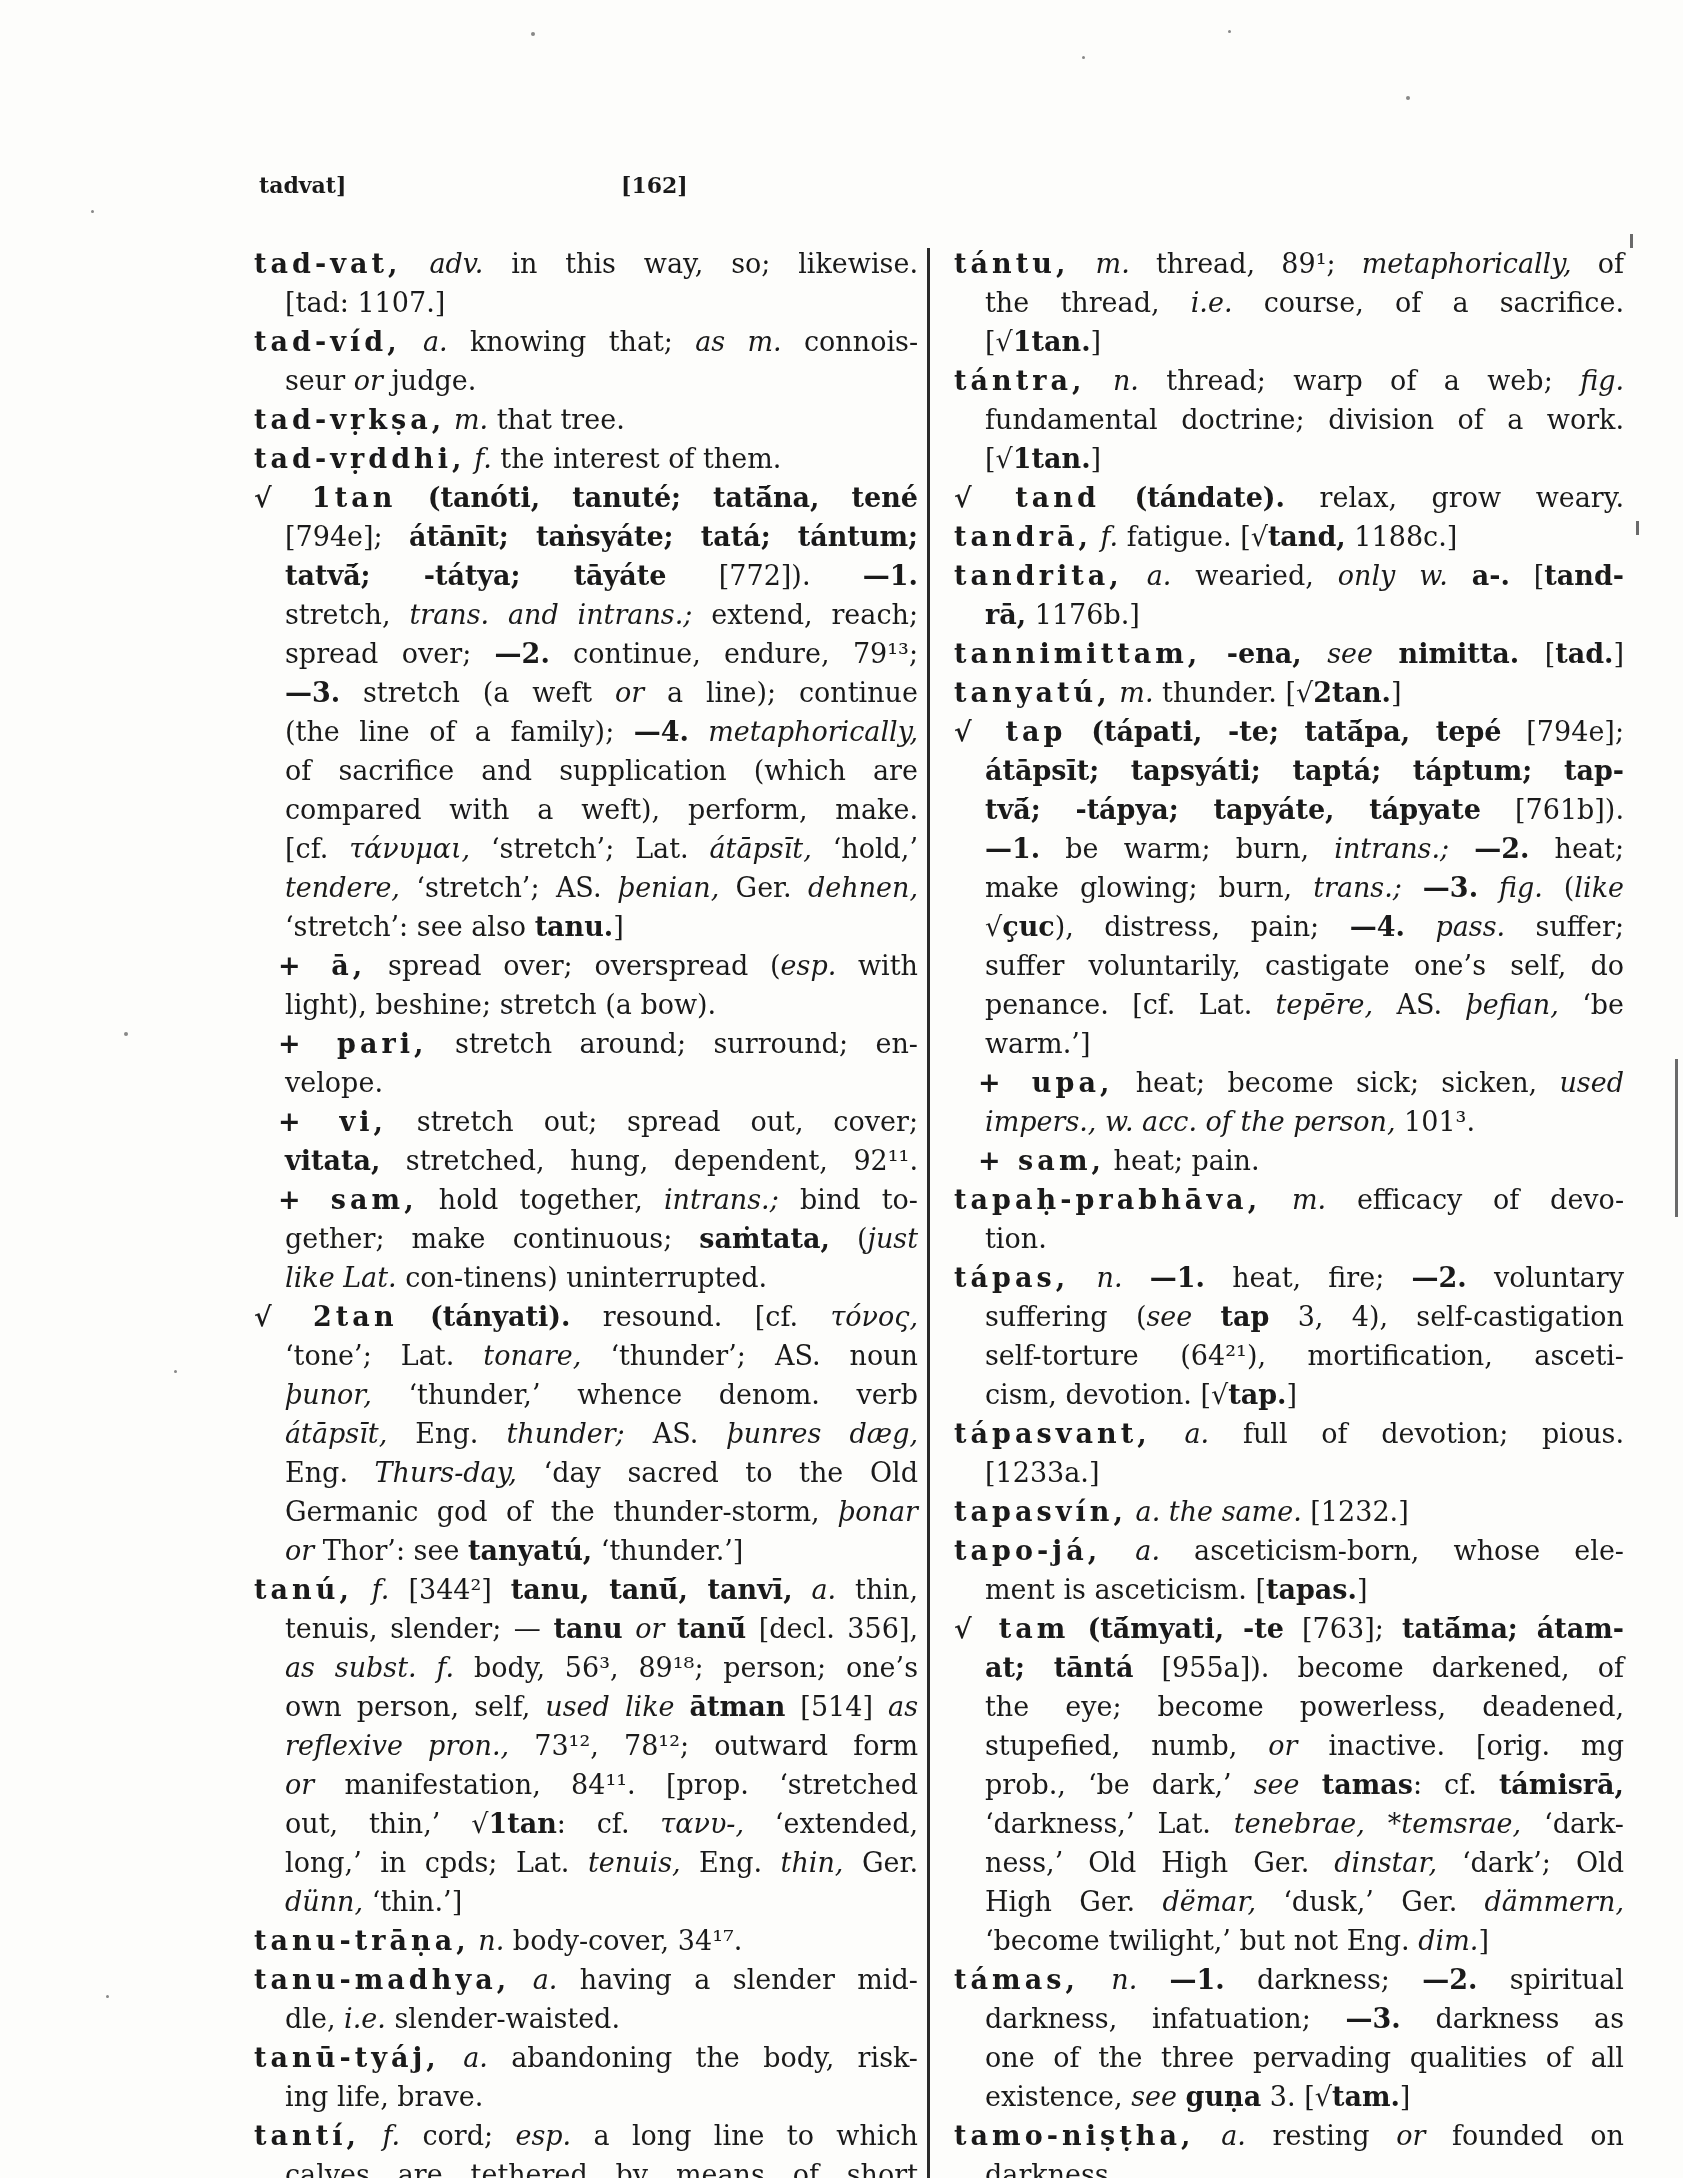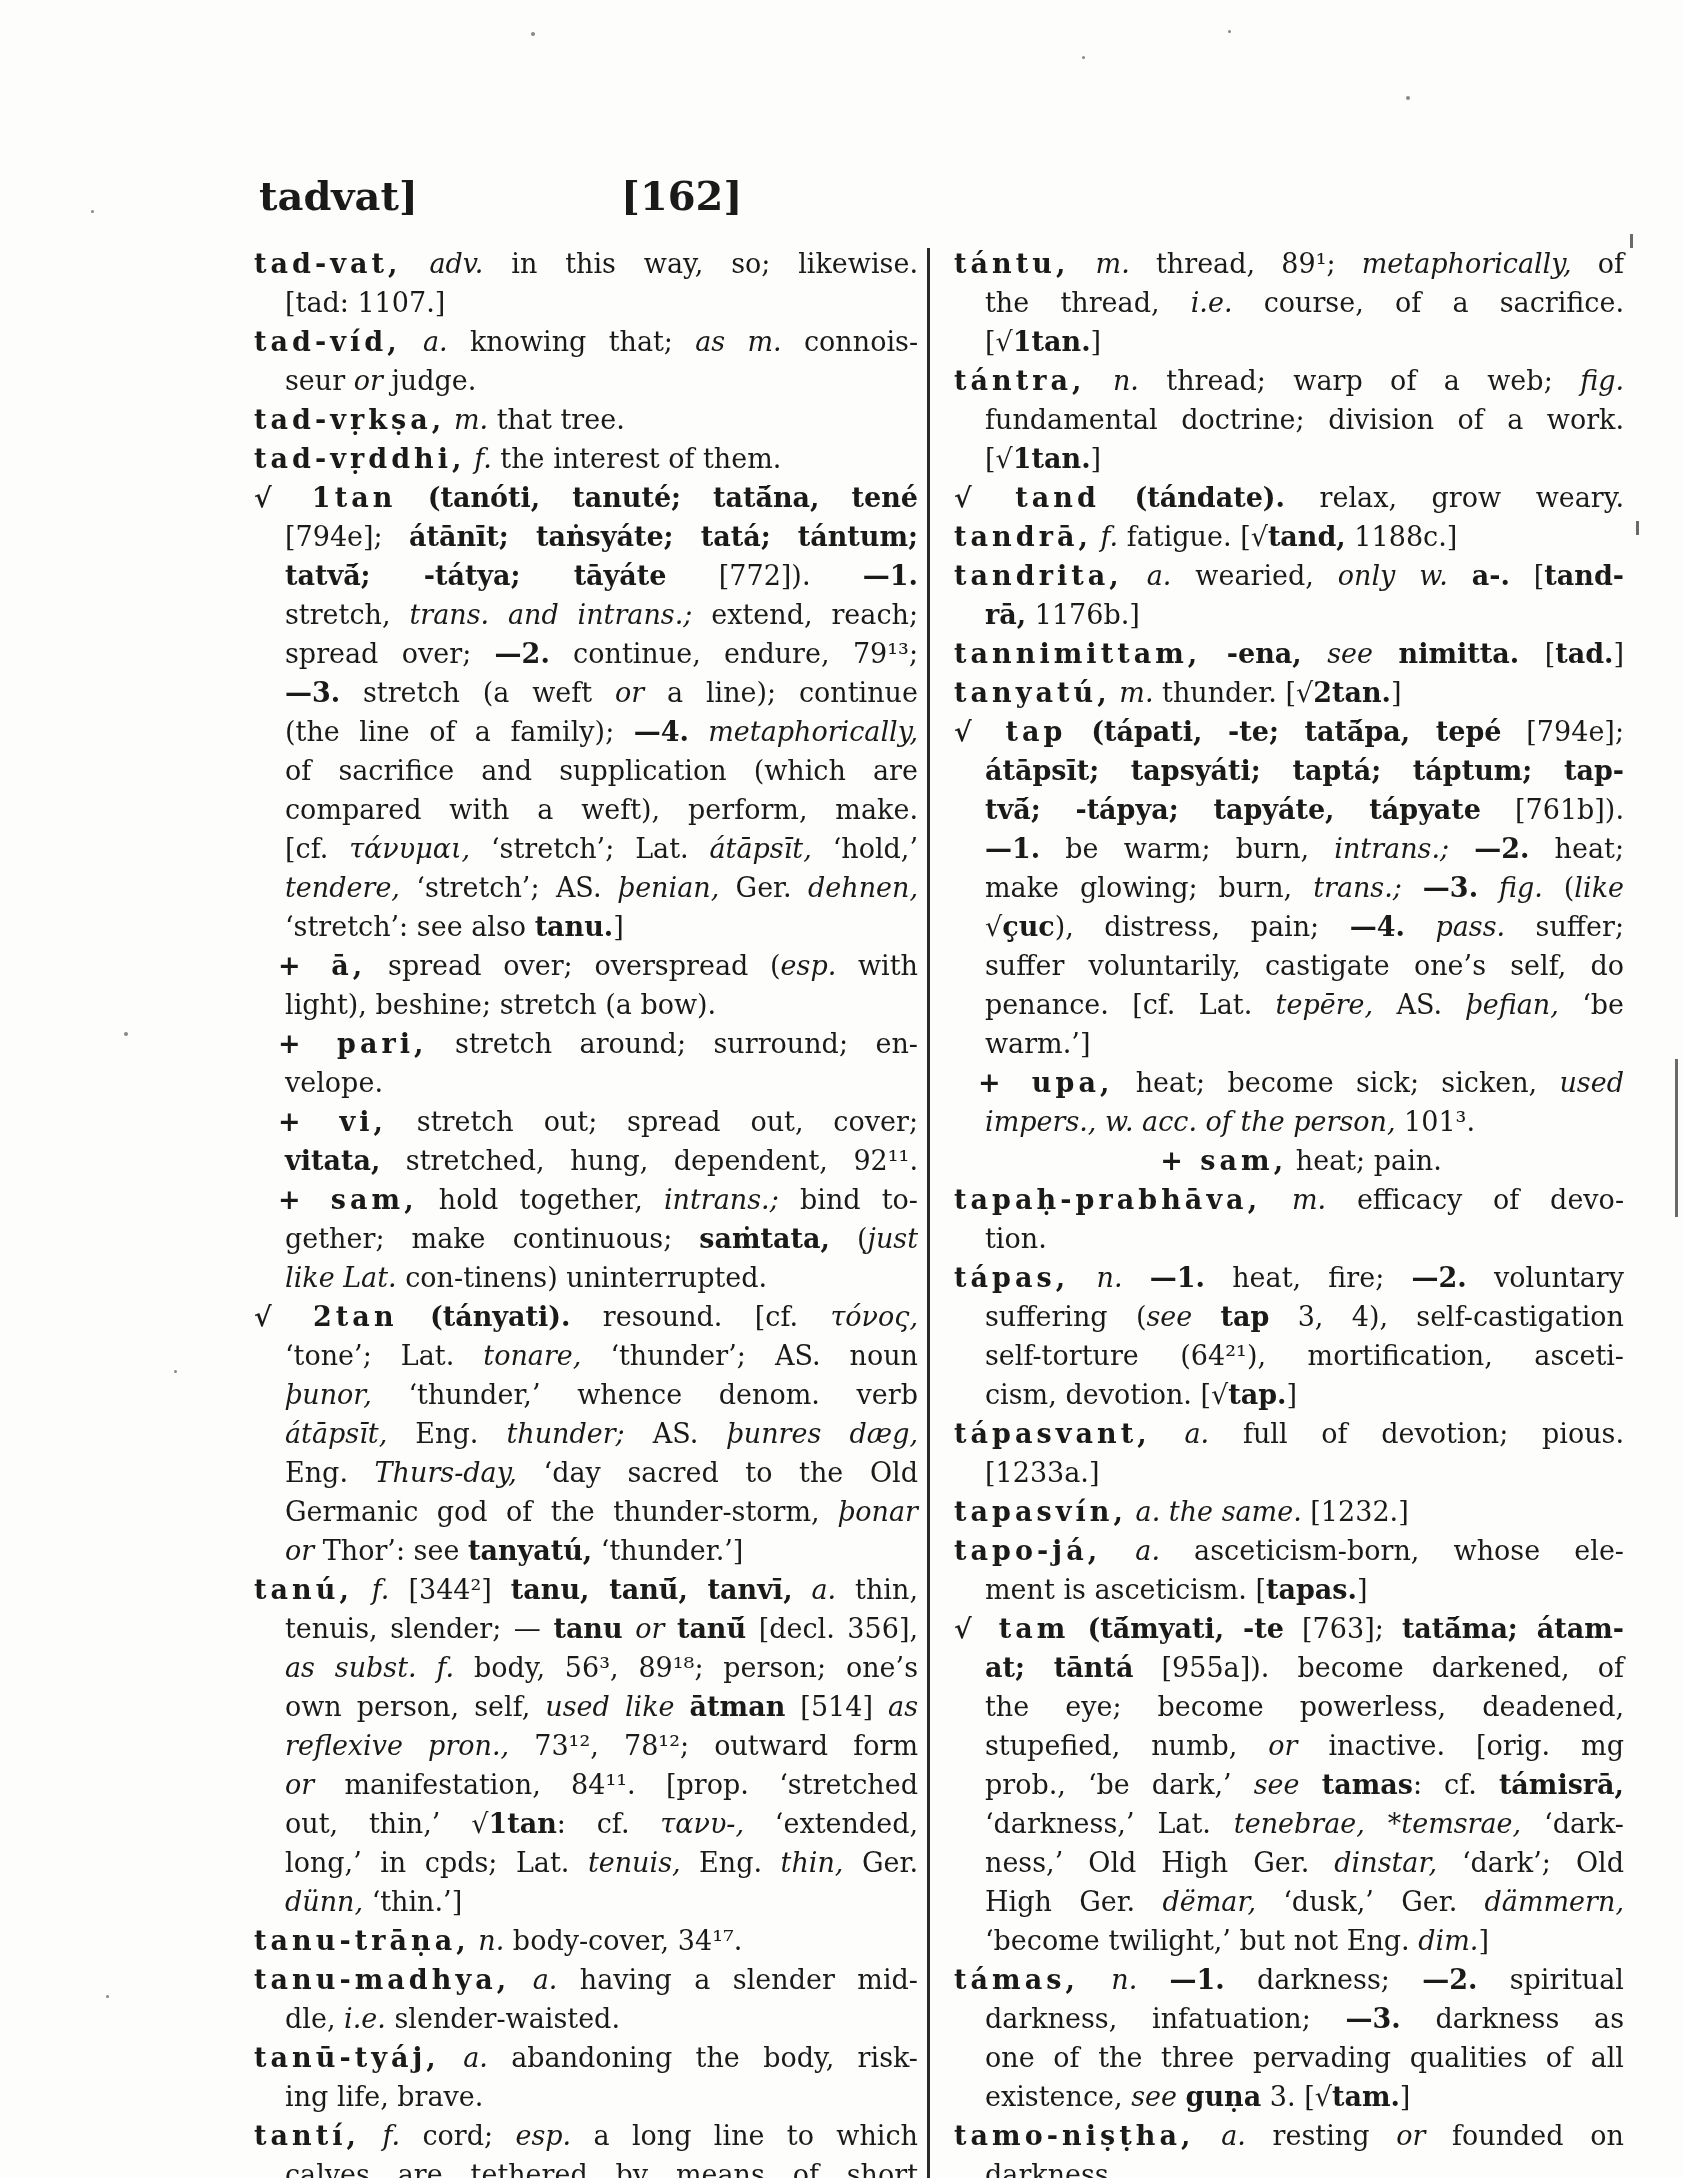--- a/index.html
+++ b/index.html
@@ -2,32 +2,32 @@
 <html><head>
 <meta charset="utf-8">
 <style>
   html,body{margin:0;padding:0;background:#e8e8e6;}
   .page{
     position:relative; width:1683px; height:2178px; overflow:hidden;
     background:#fdfdfb; color:#1a1a1a;
     font-family:"DejaVu Serif", serif;
   }
   .running-head{position:absolute; top:172px; left:0; width:100%; height:40px;
-    font-weight:bold; font-size:40px;}
+    font-weight:bold; font-size:22px;}
   .catchword{position:absolute; left:259px; top:0;}
   .pagenum{position:absolute; left:621px; top:0;}
   .col{position:absolute; top:244px; font-size:27px; line-height:39px;}
   .col-left{left:243px; width:675px;}
   .col-right{left:943px; width:681px;}
   .divider{position:absolute; left:927px; top:248px; width:3px; height:1931px;
     background:#2b2b2b;}
   .ln{white-space:nowrap; overflow:visible;}
   .ln.j{text-align:justify; text-align-last:justify;}
   .ind1{padding-left:42px;}
-  .ind2{padding-left:24px;text-align:center;}
+  .ind2{padding-left:24px;}
   .hw{font-weight:bold; letter-spacing:0.15em;margin-left:11px;}
   b{font-weight:bold;}
   i{font-style:italic;}
   .speck{position:absolute; background:#555; border-radius:50%; opacity:.7;}
   .edge-mark{position:absolute; background:#6a6a6a;}
 </style>
 </head>
 <body>
 
 <div class="page">

